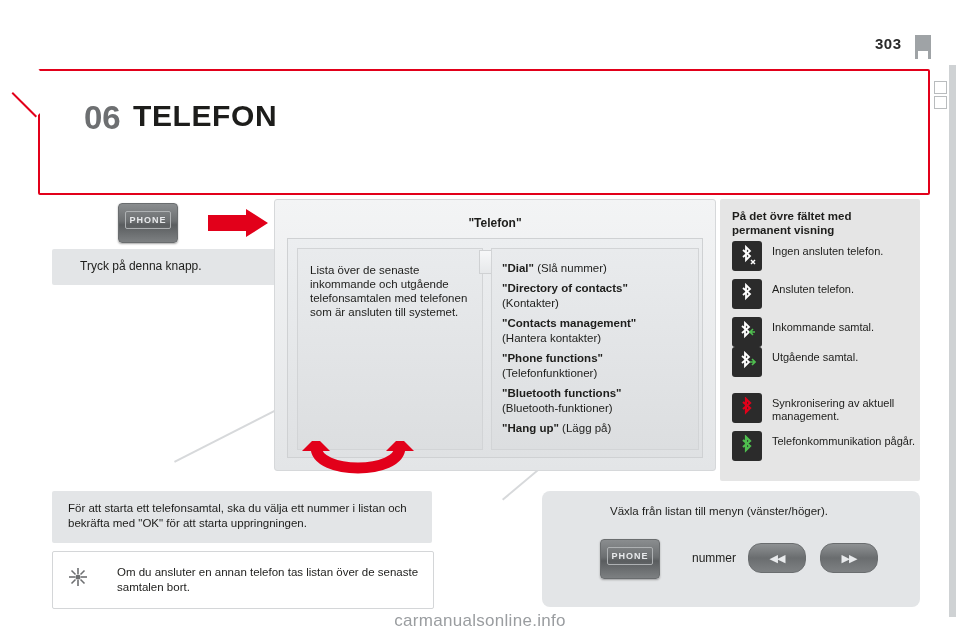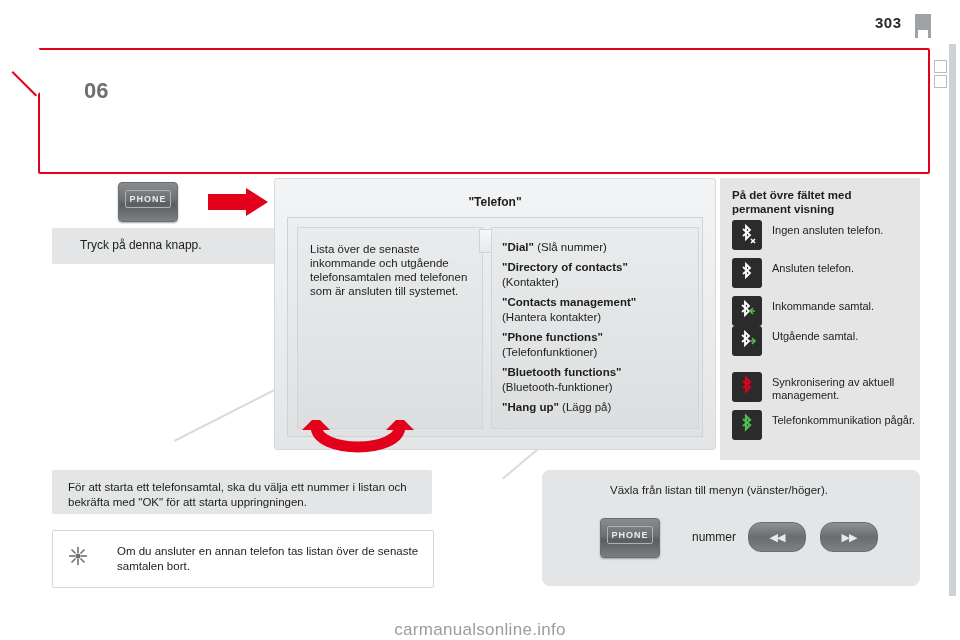--- a/index.html
+++ b/index.html
@@ -2,21 +2,21 @@
 <html><head>
 <meta charset="utf-8">
 <style>
   html,body{margin:0;padding:0;}
   body{
     width:960px;height:640px;background:#ffffff;
     font-family:"Liberation Sans", sans-serif;
     position:relative;overflow:hidden;
     -webkit-font-smoothing:antialiased;
   }
-  .page{position:absolute;inset:0;}
+  .page{position:absolute;inset:0;margin-top:21px;}
 
   
   .page-number{
     position:absolute;top:14px;left:875px;
     font-size:15px;font-weight:bold;color:#2b2b2b;letter-spacing:.5px;
   }
   .corner-mark{
     position:absolute;top:14px;left:915px;width:16px;height:24px;
     background:#9fa3a6;
   }
@@ -41,21 +41,21 @@
     border:2px solid #e2001a;border-radius:2px 2px 2px 2px;
     background:#ffffff;
   }
   .title-frame:before{
     
     content:"";position:absolute;left:-3px;top:-3px;width:34px;height:34px;
     background:#ffffff;transform:rotate(45deg);transform-origin:0 0;
     border-bottom:2px solid #e2001a;
   }
   .chapter-num{
-    position:absolute;left:84px;top:78px;font-size:22px;font-weight:bold;color:#6d6f71;
+    position:absolute;left:84px;top:78px;font-size:33px;font-weight:bold;color:#6d6f71;
   }
   .chapter-title{
     position:absolute;left:133px;top:78px;font-size:30px;font-weight:bold;color:#1d1d1b;
     letter-spacing:.6px;
   }
   .chapter-sub{
     position:absolute;left:133px;top:118px;font-size:15px;font-weight:bold;color:#1d1d1b;
   }
 
   
@@ -147,21 +147,21 @@
     position:absolute;left:0;top:0;width:30px;height:30px;border-radius:3px;
     background:#2b2b2b;
   }
   .bt-icon svg{position:absolute;left:6px;top:4px;}
   .bt-row .lbl{
     position:absolute;left:40px;top:4px;right:0;font-size:11px;line-height:13px;color:#1d1d1b;
   }
 
   
   .note-a{
-    position:absolute;left:-10px;top:292px;width:380px;height:44px;
+    position:absolute;left:-10px;top:292px;width:380px;height:52px;
     background:#e3e5e7;border-radius:2px;
   }
   .note-a .t{position:absolute;left:16px;top:10px;right:10px;font-size:11.5px;line-height:15px;color:#1d1d1b;}
   .note-b{
     position:absolute;left:-10px;top:352px;width:380px;height:56px;
     background:#ffffff;border:1px solid #d4d6d8;border-radius:2px;
   }
   .note-b .t{position:absolute;left:64px;top:13px;right:10px;font-size:11.5px;line-height:15px;color:#1d1d1b;}
   .bulb{
     position:absolute;left:14px;top:14px;width:22px;height:22px;
@@ -189,37 +189,38 @@
     border:1px solid #6a6d6f;
   }
   .rk.one{left:206px;}
   .rk.two{left:278px;}
   .rk .g{position:absolute;left:0;right:0;top:8px;text-align:center;color:#e8eaec;font-size:11px;letter-spacing:-1px;}
 
   
   .conn{position:absolute;background:#d7d9db;}
 
   .footer{
-    position:absolute;left:0;right:0;bottom:0;text-align:center;
+    position:absolute;left:0;right:0;bottom:9px;text-align:center;
     font-size:17px;color:#9a9da0;letter-spacing:.3px;
   }
 </style>
 </head>
 <body>
 
 <div class="page">
 
   <div class="page-number">303</div>
   <div class="corner-mark"></div>
   <div class="side-box b1"></div>
   <div class="side-box b2"></div>
   <div class="side-rail"></div>
 
   <div class="title-frame"></div>
   <div class="chapter-num">06</div>
+  <div class="chapter-title">TELEFON</div>
 
   <div class="content">
 
     <div class="conn" style="left:112px;top:262px;width:140px;height:2px;transform:rotate(-27deg);transform-origin:0 0;"></div>
     <div class="conn" style="left:440px;top:300px;width:150px;height:2px;transform:rotate(-40deg);transform-origin:0 0;"></div>
 
     <div class="phone-key">
       <div class="stripe"></div>
       <div class="label">PHONE</div>
     </div>

